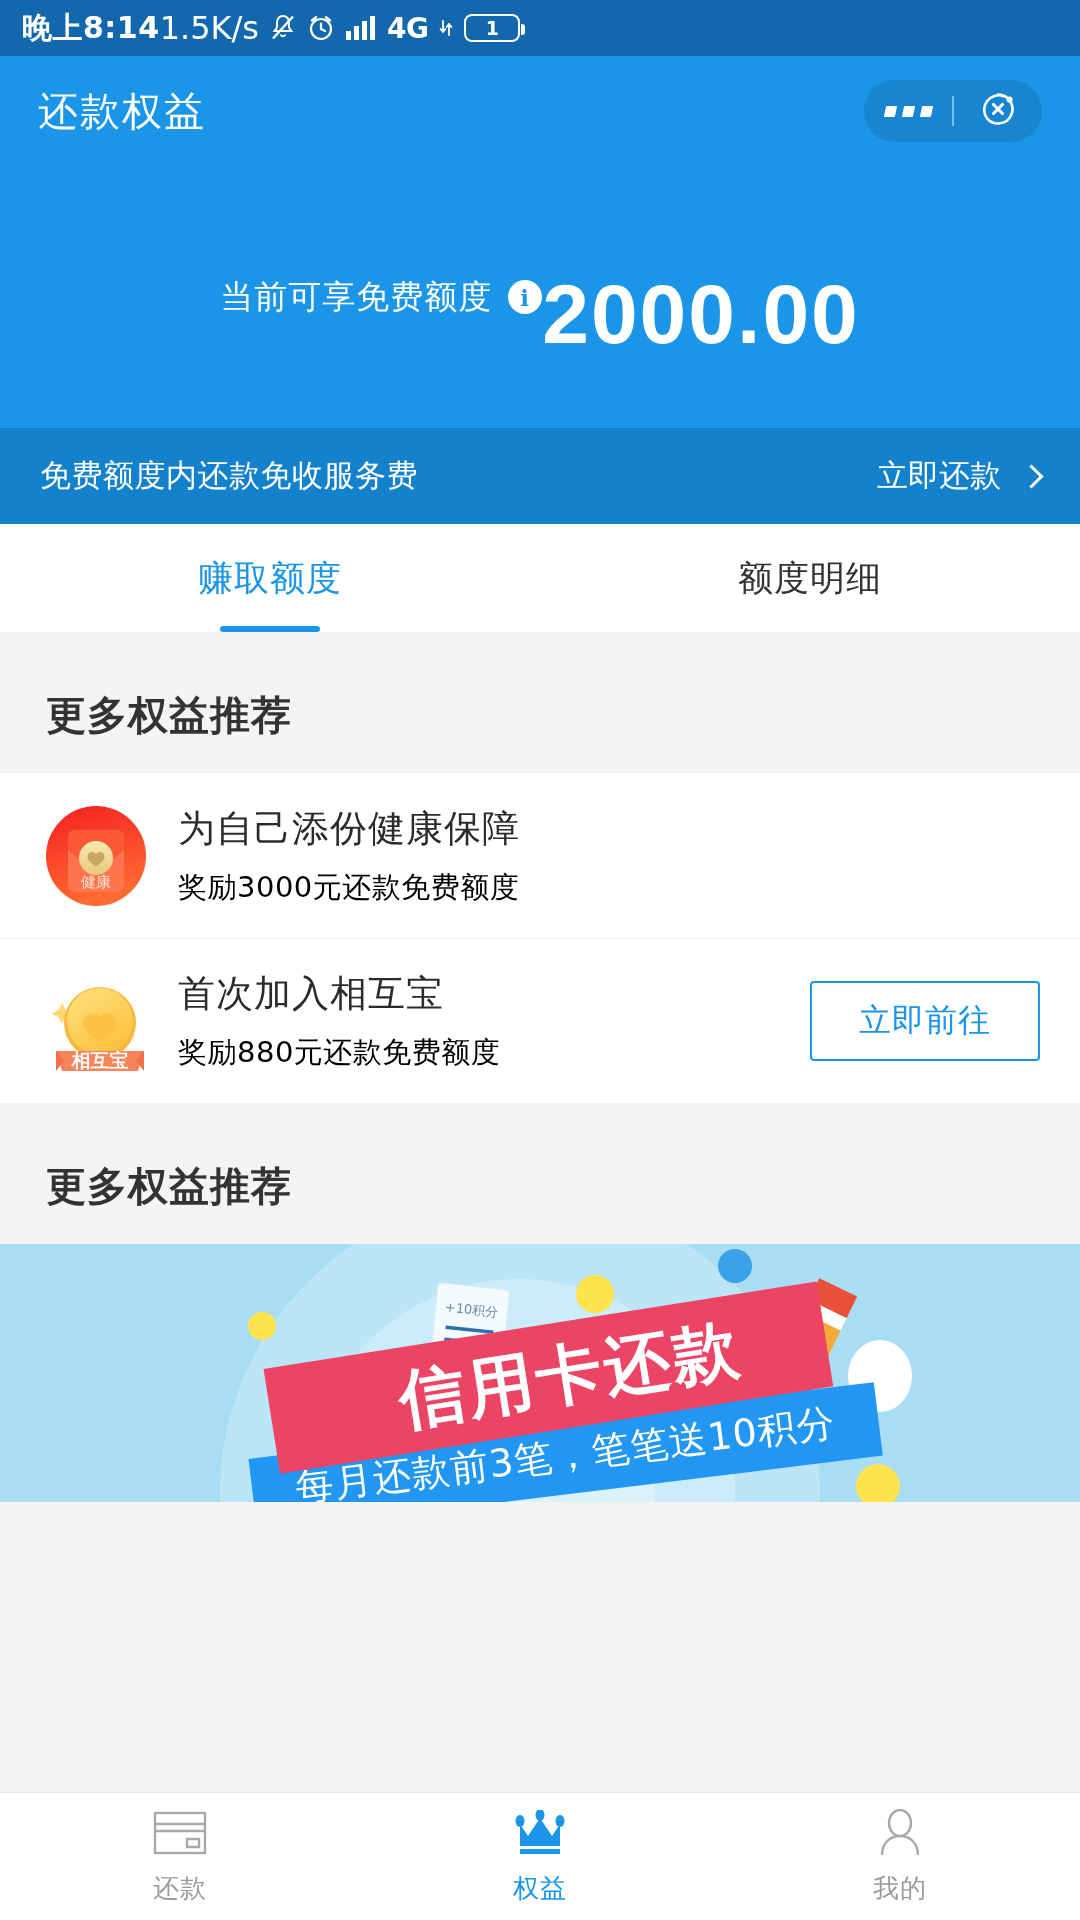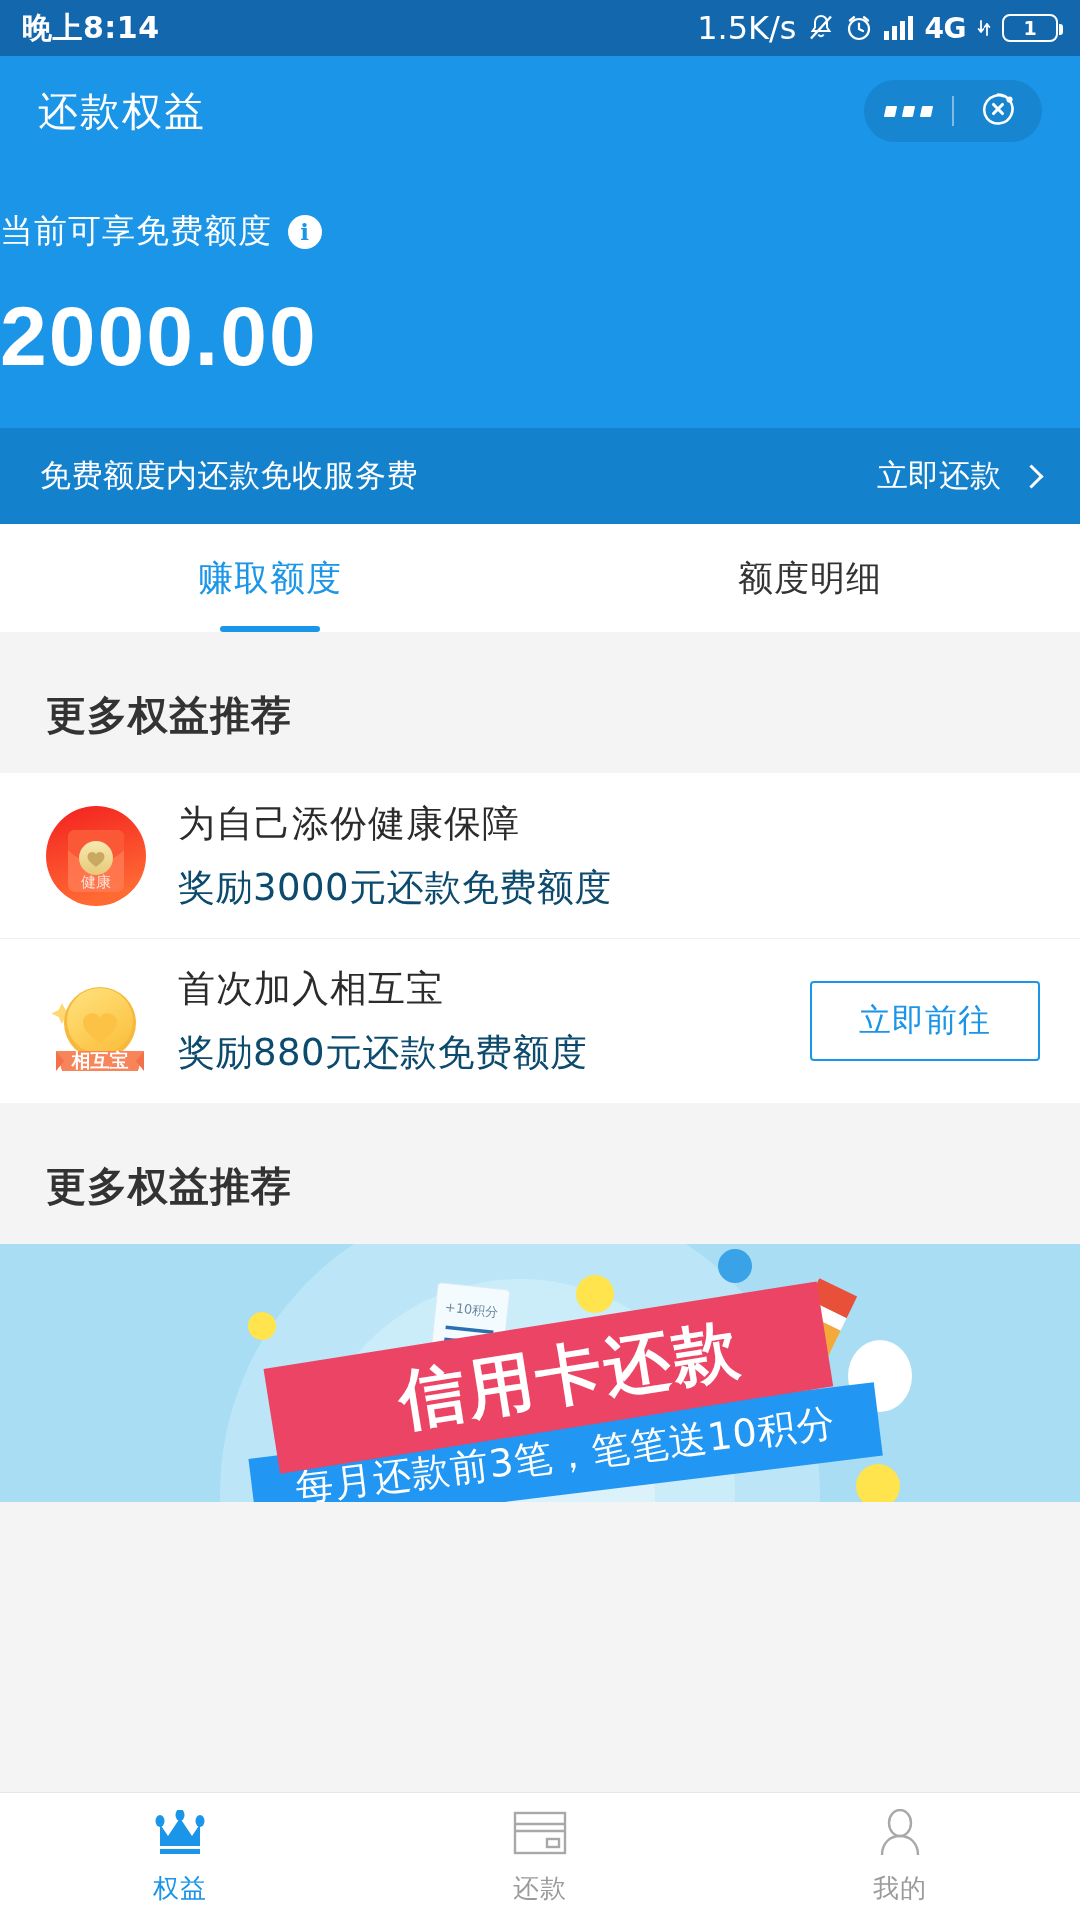--- a/index.html
+++ b/index.html
@@ -8,21 +8,21 @@
     font-family:"DejaVu Sans","Liberation Sans",sans-serif;
     background:#f4f4f4;
     overflow:hidden;
     -webkit-font-smoothing:antialiased;
   }
   #app { width:1080px; height:1920px; position:relative; display:flex; flex-direction:column; }
 
   
   .statusbar {
     height:56px; background:#1368ad; color:#fff;
-    display:flex; align-items:center; justify-content:space-between;
+    display:flex; align-items:center; 
     padding:0 22px; flex:0 0 56px;
   }
   .sb-time { font-size:30px; font-weight:bold; letter-spacing:.5px; }
   .sb-right { display:flex; align-items:center; gap:11px; }
   .sb-net { font-size:32px; font-weight:normal; }
   .sb-4g { font-size:28px; font-weight:bold; letter-spacing:-.5px; }
   .ic { display:inline-block; position:relative; }
 
   .ic-mute { width:26px; height:30px; }
   .ic-alarm { width:28px; height:28px; }
@@ -61,21 +61,21 @@
   .pill-divider { width:1.5px; height:30px; background:rgba(255,255,255,.45); }
   .dots { display:flex; gap:7px; align-items:center; }
   .dots i {
     width:11px; height:11px; background:#fff; display:block;
     transform:skewX(-12deg); border-radius:1px;
   }
 
   
   .hero {
     background:#1a95e8; flex:0 0 262px;
-    display:flex; flex-direction:column; justify-content:center;
+    display:flex; flex-direction:row; align-items:center; justify-content:center;
   }
   .hero-label {
     display:flex; align-items:center; gap:16px;
     color:#fff; font-size:33px; letter-spacing:1px;
   }
   .info-badge {
     width:34px; height:34px; border-radius:50%; background:#fff; color:#1a95e8;
     font-size:23px; font-weight:bold; font-family:"DejaVu Serif","Liberation Serif",serif;
     display:flex; align-items:center; justify-content:center; line-height:1;
   }
@@ -118,21 +118,21 @@
 
   
   .task-list { background:#fff; }
   .task-row {
     display:flex; align-items:center; padding:30px 40px; height:165px;
   }
   .task-row + .task-row { border-top:1.5px solid #efefef; }
   .task-icon { width:112px; flex:0 0 112px; display:flex; align-items:center; justify-content:center;text-align:center; }
   .task-text { flex:1; padding-left:26px; display:flex; flex-direction:column; gap:14px; }
   .task-title { font-size:37px; color:#2b2b2b; letter-spacing:1px; }
-  .task-sub { font-size:37px; color:#0c4a6e; letter-spacing:.5px; }
+  .task-sub { font-size:29px; color:#000000; letter-spacing:.5px; }
   .btn {
     font-size:32px; border-radius:4px;
     display:flex; align-items:center; justify-content:center;
     width:230px; height:80px; letter-spacing:1px; flex:0 0 230px;
   }
   .btn-primary { background:#1a95e8; color:#fff; }
   .btn-outline { background:#fff; color:#1a95e8; border:2px solid #1a95e8; }
 
   
   .promo-wrap { background:#f4f4f4; }
@@ -354,47 +354,47 @@
         <g transform="rotate(-9 590 128)">
           <path d="M268 74h560v106H268z" fill="#ec4464"></path>
           <text x="570" y="150" font-size="66" font-weight="bold" fill="#ffffff" text-anchor="middle" font-family="DejaVu Sans, sans-serif" letter-spacing="3">信用卡还款</text>
         </g>
       </svg>
     </div>
   </div>
 
   <div class="bottom-nav">
 
+    <div class="nav-item">
+      <span class="nav-ico">
+        <svg width="54" height="44" viewBox="0 0 54 44">
+          <rect x="2" y="2" width="50" height="40" fill="none" stroke="#a8a8a8" stroke-width="2.4"></rect>
+          <line x1="2" y1="13" x2="52" y2="13" stroke="#a8a8a8" stroke-width="2.4"></line>
+          <line x1="2" y1="20" x2="52" y2="20" stroke="#a8a8a8" stroke-width="2.4"></line>
+          <rect x="34" y="28" width="12" height="8" fill="none" stroke="#a8a8a8" stroke-width="2.4"></rect>
+        </svg>
+      </span>
+      <span class="nav-label">还款</span>
+    </div>
+
     <div class="nav-item active">
       <span class="nav-ico">
         <svg width="54" height="46" viewBox="0 0 54 46">
           <path d="M7 14l8 12 12-18 12 18 8-12v22H7z" fill="#1a95e8"></path>
           <ellipse cx="7" cy="11" rx="4.5" ry="6" fill="#1a95e8"></ellipse>
           <ellipse cx="27" cy="5" rx="4.5" ry="6" fill="#1a95e8"></ellipse>
           <ellipse cx="47" cy="11" rx="4.5" ry="6" fill="#1a95e8"></ellipse>
           <rect x="7" y="39" width="40" height="5" fill="#1a95e8"></rect>
         </svg>
       </span>
       <span class="nav-label">权益</span>
     </div>
 
     <div class="nav-item">
       <span class="nav-ico">
-        <svg width="54" height="44" viewBox="0 0 54 44">
-          <rect x="2" y="2" width="50" height="40" fill="none" stroke="#a8a8a8" stroke-width="2.4"></rect>
-          <line x1="2" y1="13" x2="52" y2="13" stroke="#a8a8a8" stroke-width="2.4"></line>
-          <line x1="2" y1="20" x2="52" y2="20" stroke="#a8a8a8" stroke-width="2.4"></line>
-          <rect x="34" y="28" width="12" height="8" fill="none" stroke="#a8a8a8" stroke-width="2.4"></rect>
-        </svg>
-      </span>
-      <span class="nav-label">还款</span>
-    </div>
-
-    <div class="nav-item">
-      <span class="nav-ico">
         <svg width="50" height="48" viewBox="0 0 50 48">
           <ellipse cx="25" cy="14" rx="11" ry="13" fill="none" stroke="#a8a8a8" stroke-width="2.4"></ellipse>
           <path d="M7 46c0-12 8-19 18-19s18 7 18 19" fill="none" stroke="#a8a8a8" stroke-width="2.4"></path>
         </svg>
       </span>
       <span class="nav-label">我的</span>
     </div>
 
   </div>
 

